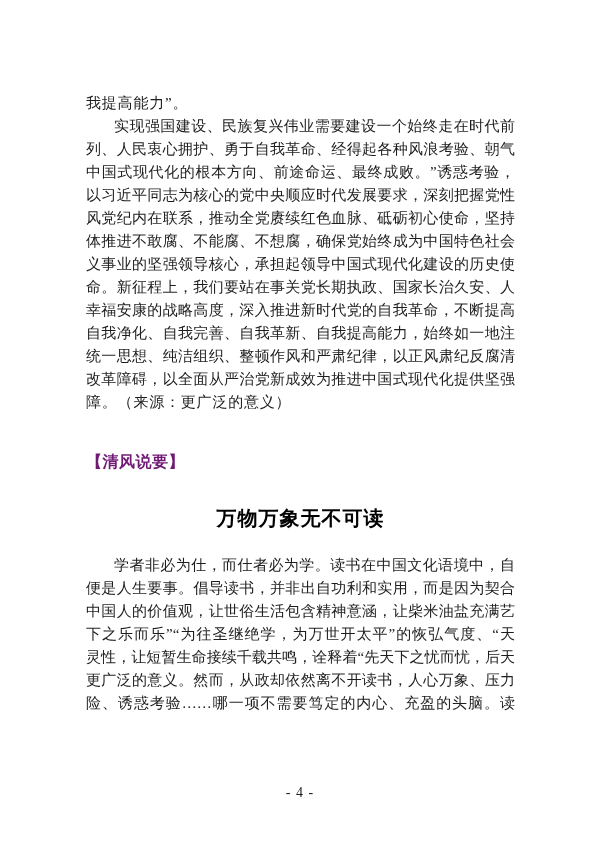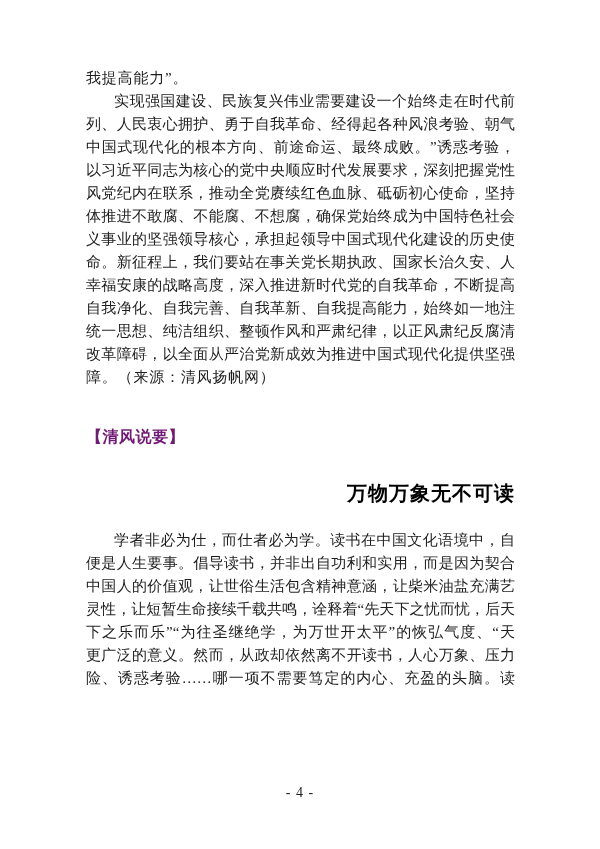--- a/index.html
+++ b/index.html
@@ -8,21 +8,21 @@
     width: 600px;
     height: 849px;
     background: #ffffff;
     font-family: "Liberation Serif", "DejaVu Serif", serif;
     color: #1d1d1d;
     overflow: hidden;
   }
   .text-col {
     position: absolute;
     left: 86px;
-    top: 67px;
+    top: 92px;
     width: 429px;
   }
   .ln {
     font-size: 15px;
     line-height: 23px;
     height: 23px;
     overflow: hidden;
   }
   .just {
     text-align: justify;
@@ -42,21 +42,21 @@
     height: 24px;
     color: #701a75;
     letter-spacing: 0.5px;
   }
   .article-title {
     margin-top: 30px;
     font-size: 20px;
     font-weight: bold;
     line-height: 28px;
     height: 28px;
-    text-align: right;
+    text-align: center;
     color: #000000;
     letter-spacing: 1px;
   }
   .para2-start { margin-top: 22px; }
   .page-footer {
     position: absolute;
     left: 0;
     top: 782px;
     width: 100%;
     text-align: center;
@@ -79,31 +79,31 @@
     <div class="ln just">中国式现代化的根本方向、前途命运、最终成败。”诱惑考验，</div>
     <div class="ln just">以习近平同志为核心的党中央顺应时代发展要求，深刻把握党性党</div>
     <div class="ln just">风党纪内在联系，推动全党赓续红色血脉、砥砺初心使命，坚持一</div>
     <div class="ln just">体推进不敢腐、不能腐、不想腐，确保党始终成为中国特色社会主</div>
     <div class="ln just">义事业的坚强领导核心，承担起领导中国式现代化建设的历史使</div>
     <div class="ln just">命。新征程上，我们要站在事关党长期执政、国家长治久安、人民</div>
     <div class="ln just">幸福安康的战略高度，深入推进新时代党的自我革命，不断提高党</div>
     <div class="ln just">自我净化、自我完善、自我革新、自我提高能力，始终如一地注重</div>
     <div class="ln just">统一思想、纯洁组织、整顿作风和严肃纪律，以正风肃纪反腐清除</div>
     <div class="ln just">改革障碍，以全面从严治党新成效为推进中国式现代化提供坚强保</div>
-    <div class="ln left">障。（来源：清风扬帆网）</div>
+    <div class="ln left">障。（来源：更广泛的意义）</div>
 
     <div class="sec-header">【清风说要】</div>
 
     <div class="article-title">万物万象无不可读</div>
 
     <div class="ln just ind para2-start">学者非必为仕，而仕者必为学。读书在中国文化语境中，自来</div>
     <div class="ln just">便是人生要事。倡导读书，并非出自功利和实用，而是因为契合了</div>
     <div class="ln just">中国人的价值观，让世俗生活包含精神意涵，让柴米油盐充满艺术</div>
+    <div class="ln just">下之乐而乐”“为往圣继绝学，为万世开太平”的恢弘气度、“天</div>
     <div class="ln just">灵性，让短暂生命接续千载共鸣，诠释着“先天下之忧而忧，后天</div>
-    <div class="ln just">下之乐而乐”“为往圣继绝学，为万世开太平”的恢弘气度、“天</div>
 
     <div class="ln just">更广泛的意义。然而，从政却依然离不开读书，人心万象、压力危</div>
     <div class="ln just">险、诱惑考验……哪一项不需要笃定的内心、充盈的头脑。读书，</div>
 
   </div>
 
   <div class="page-footer">- 4 -</div>
 </div>
 
 </body></html>

